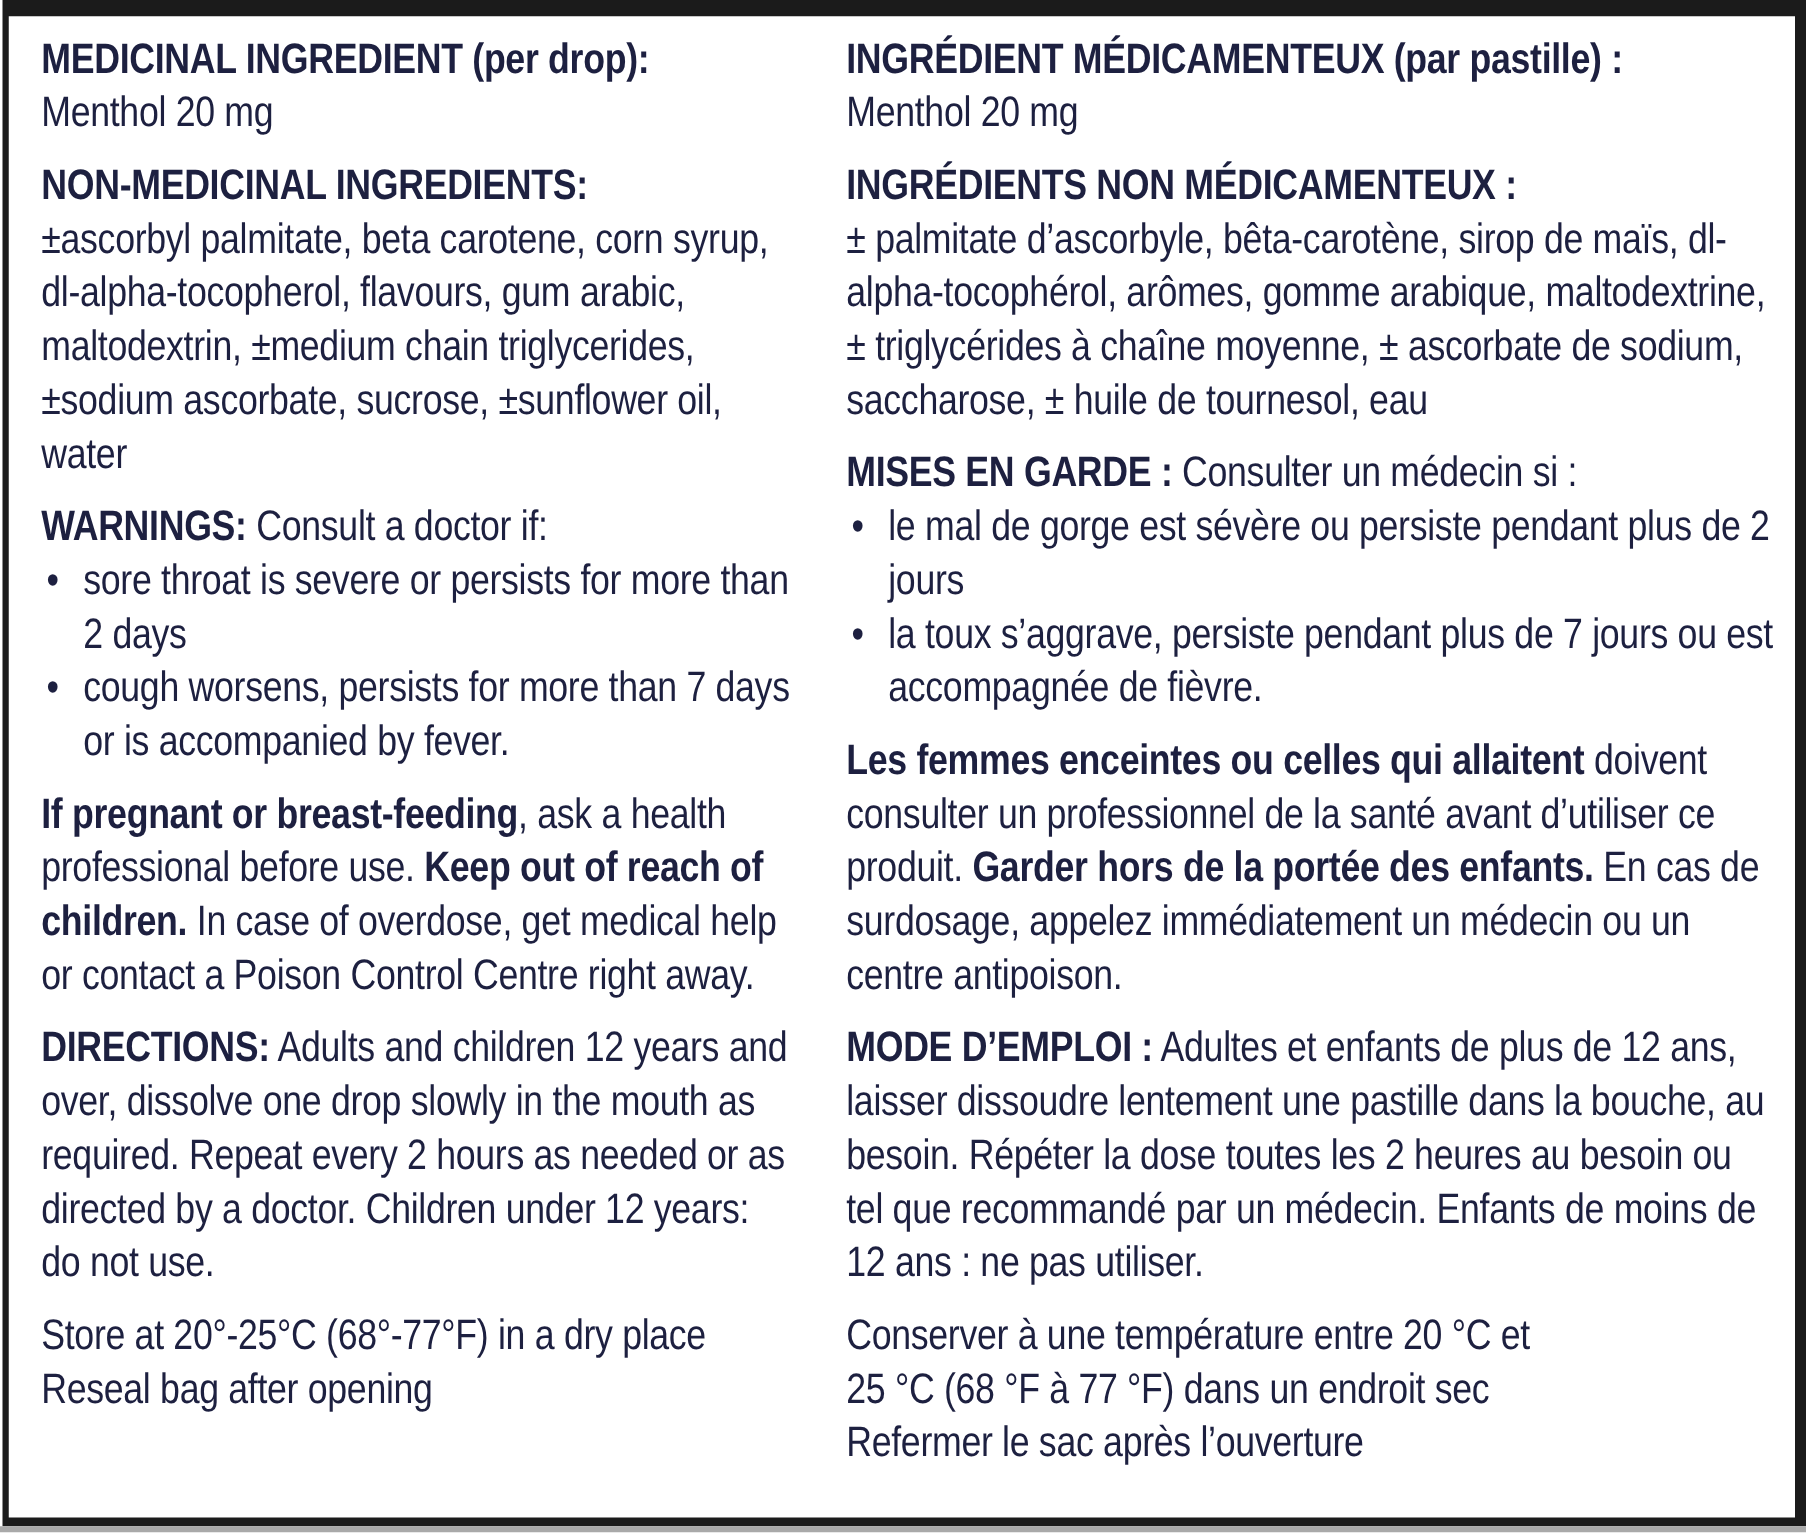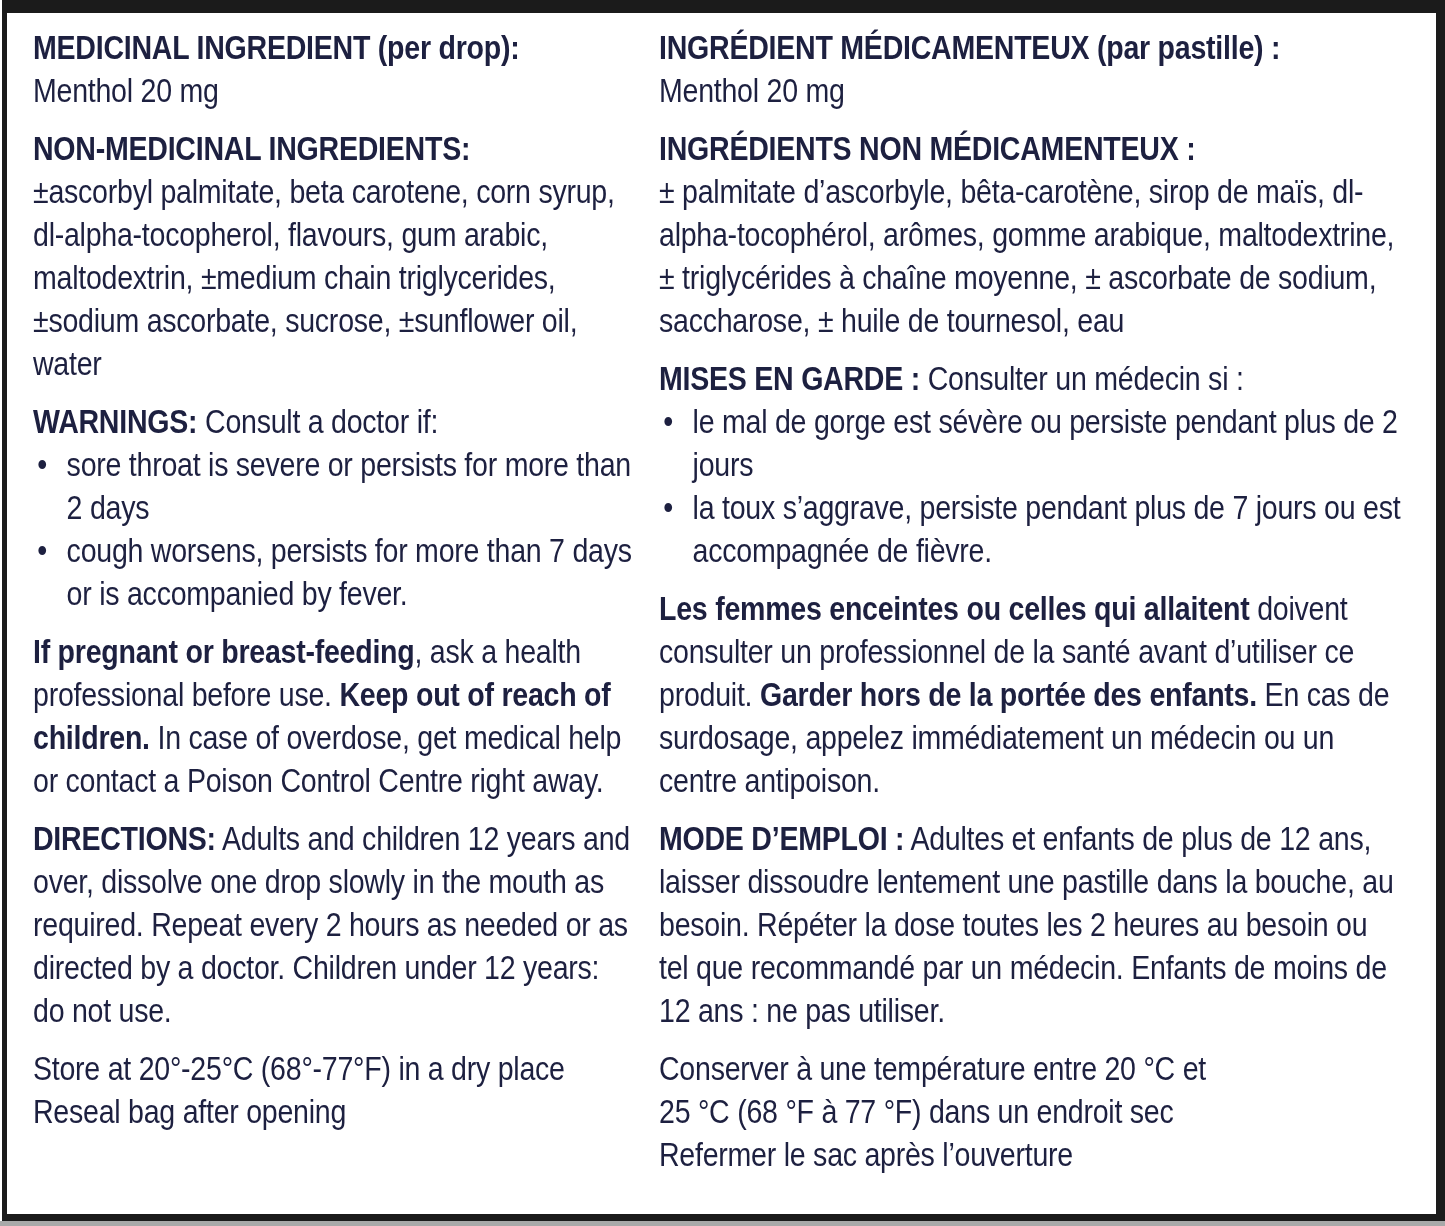--- a/index.html
+++ b/index.html
@@ -25,21 +25,21 @@
     background: #ffffff;
     border-style: solid;
     border-color: #1b1b1b;
     border-width: 13px 9px 7px 5px;
     box-sizing: border-box;
     overflow: hidden;
   }
   .panel {
     display: grid;
     grid-template-columns: 622px 1fr;
-    column-gap: 4px;
+    column-gap: 22px;
     padding: 13px 8px 0 26px;
   }
   .col { overflow: visible; }
   .col-inner {
     transform: scaleX(0.84);
     transform-origin: 0 0;
     color: #1d2040;
     font-size: 34px;
     line-height: 43px;
     letter-spacing: -0.3px;

